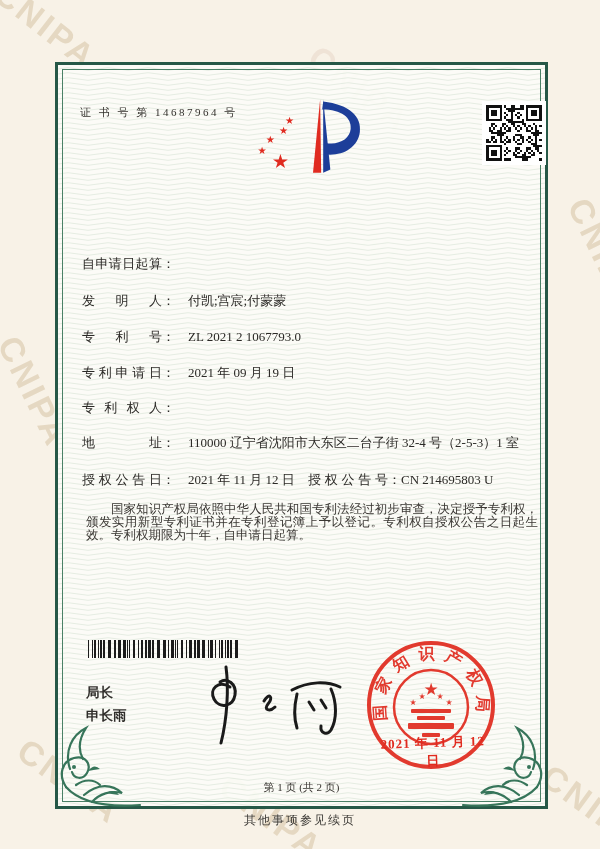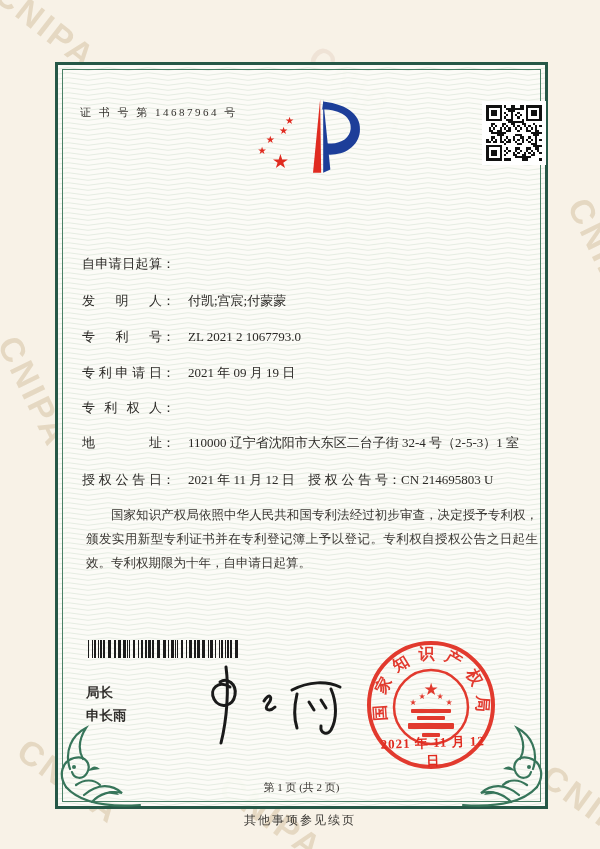--- a/index.html
+++ b/index.html
@@ -27,21 +27,21 @@
     position:absolute;left:0;right:0;top:120px;text-align:center;
     font-size:31px;font-weight:bold;letter-spacing:7px;color:#1c1a18;
   }
   .f-row{position:absolute;left:24px;display:flex;font-size:13px;color:#2b2926;line-height:17px;}
   .f-label{width:80px;text-align:justify;text-align-last:justify;flex:none;}
   .f-colon{flex:none;}
   .f-value{margin-left:13px;width:362px;}
   .grant2{position:absolute;left:226px;top:0;display:flex;}
   .body-text{
     position:absolute;left:28px;top:438px;width:452px;
-    font-size:12.5px;line-height:24px;color:#3a3733;text-align:justify;
+    font-size:12.5px;line-height:13px;color:#3a3733;text-align:justify;
   }
   .body-text p{margin:0;text-indent:2em;}
   .barcode{position:absolute;left:30px;top:575px;width:155px;height:18px;display:flex;align-items:stretch;}
   .barcode i{display:block;height:100%;}
   .signer{position:absolute;left:28px;top:616px;font-family:"Liberation Sans","DejaVu Sans",sans-serif;
     font-size:13.5px;font-weight:600;color:#2f2d2a;line-height:23px;}
   .signature{position:absolute;left:110px;top:594px;}
   .seal{position:absolute;left:306px;top:573px;opacity:.92;}
   .seal-date{
     position:absolute;left:314px;top:669px;width:122px;text-align:center;

